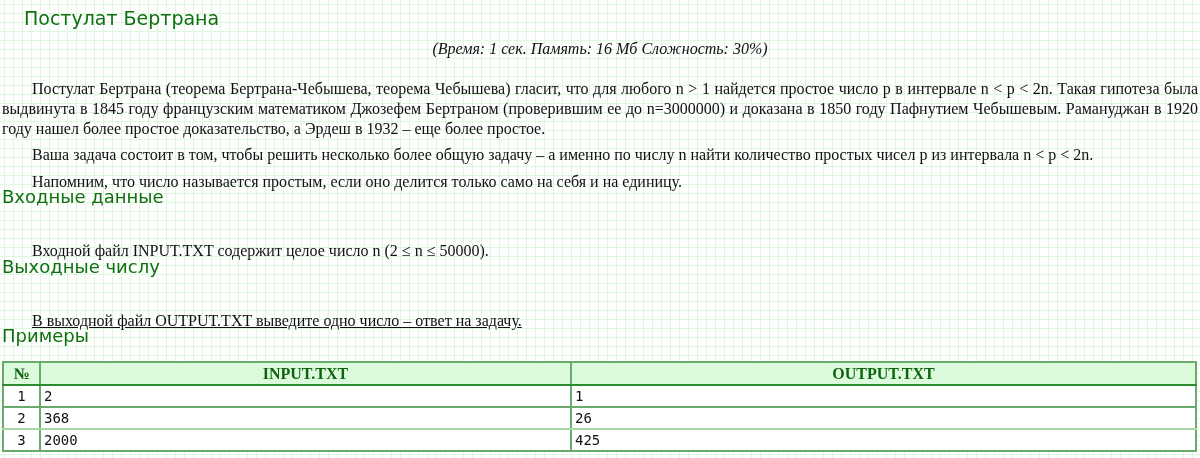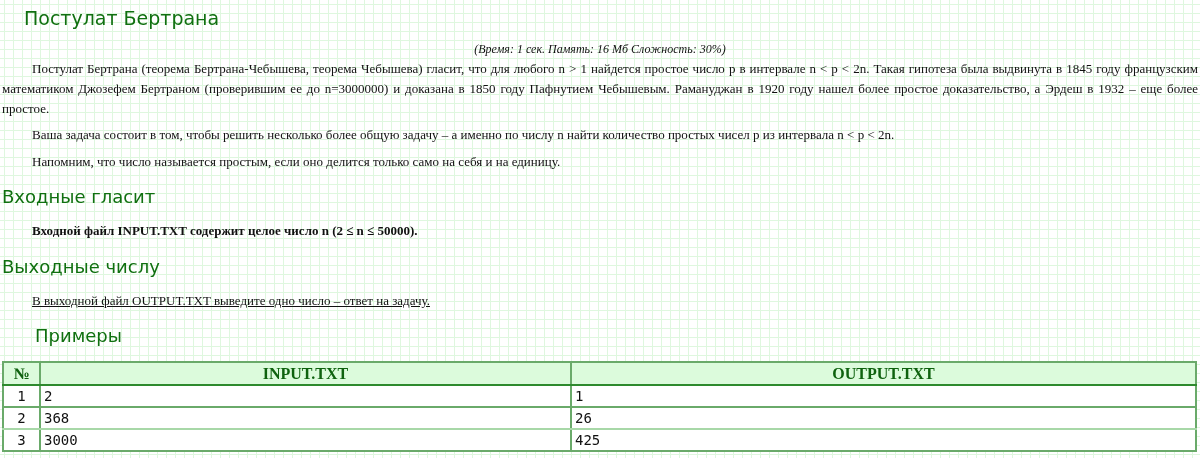--- a/index.html
+++ b/index.html
@@ -24,48 +24,49 @@
       font-size: 19px;
       color: #107010;
       line-height: 24px;
       margin-left: 24px;
     }
     .limits {
       position: absolute;
       left: 0; top: 39px; width: 1200px;
       text-align: center;
       font-style: italic;
-      font-size: 12px;
+      font-size: 16px;
       line-height: 20px;
     }
     .para {
       position: absolute;
       left: 2px;
       width: 1196px;
-      font-size: 13px;
+      font-size: 16px;
       line-height: 20px;
       text-indent: 30px;
       text-align: justify;
+      margin-top: 20px;
     }
     .p1 { top: 59px; }
     .p2 { top: 125px; }
     .p3 { top: 152px; }
     .section {
       position: absolute;
       left: 2px;
       font-family: "DejaVu Sans", sans-serif;
       font-size: 18px;
       color: #107010;
       line-height: 24px;
     }
     .h-input { top: 185px; }
-    .p-input { top: 221px; font-weight: bold; }
+    .p-input { top: 221px; }
     .h-output { top: 255px; }
     .p-output { top: 291px; text-decoration: underline; }
-    .h-examples { top: 324px; margin-left: 33px; }
+    .h-examples { top: 324px; }
     table.examples {
       position: absolute;
       left: 2px; top: 361px;
       width: 1195px;
       border-collapse: collapse;
       background: #ffffff;
       border: 2px solid #6aaa6a;
     }
     table.examples th {
       background: #dcfbdc;
@@ -93,21 +94,21 @@
 </head>
 <body>
 
 <div class="title">Постулат Бертрана</div>
 <div class="limits">(Время: 1 сек. Память: 16 Мб Сложность: 30%)</div>
 
 <div class="para p1">Постулат Бертрана (теорема Бертрана-Чебышева, теорема Чебышева) гласит, что для любого n &gt; 1 найдется простое число p в интервале n &lt; p &lt; 2n. Такая гипотеза была выдвинута в 1845 году французским математиком Джозефем Бертраном (проверившим ее до n=3000000) и доказана в 1850 году Пафнутием Чебышевым. Рамануджан в 1920 году нашел более простое доказательство, а Эрдеш в 1932 – еще более простое.</div>
 <div class="para p2">Ваша задача состоит в том, чтобы решить несколько более общую задачу – а именно по числу n найти количество простых чисел p из интервала n &lt; p &lt; 2n.</div>
 <div class="para p3">Напомним, что число называется простым, если оно делится только само на себя и на единицу.</div>
 
-<div class="section h-input">Входные гласит</div>
+<div class="section h-input">Входные данные</div>
 <div class="para p-input">Входной файл INPUT.TXT содержит целое число n (2 ≤ n ≤ 50000).</div>
 
 <div class="section h-output">Выходные числу</div>
 <div class="para p-output">В выходной файл OUTPUT.TXT выведите одно число – ответ на задачу.</div>
 
 <div class="section h-examples">Примеры</div>
 
 <table class="examples">
   <thead>
     <tr>
@@ -122,17 +123,17 @@
       <td class="col-in">2</td>
       <td>1</td>
     </tr>
     <tr class="r2">
       <td class="num">2</td>
       <td class="col-in">368</td>
       <td>26</td>
     </tr>
     <tr class="r3">
       <td class="num">3</td>
-      <td class="col-in">3000</td>
+      <td class="col-in">2000</td>
       <td>425</td>
     </tr>
   </tbody>
 </table>
 
 </body></html>

